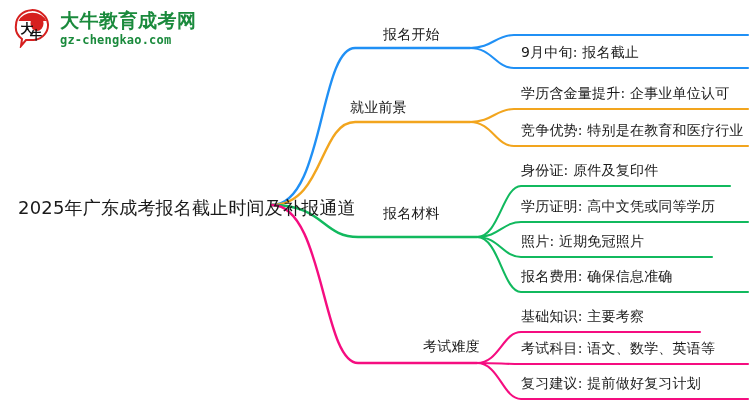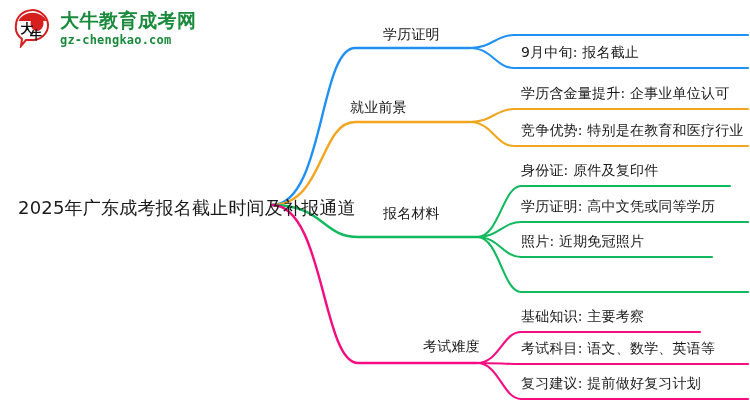--- a/index.html
+++ b/index.html
@@ -124,31 +124,32 @@
       <path d="M 477 237 C 499 237, 503 257, 521 257 L 712 257" stroke="#11b95e" stroke-width="2.1" fill="none" stroke-linecap="round"></path>
       <path d="M 477 237 C 499 237, 503 292, 521 292 L 748 292" stroke="#11b95e" stroke-width="2.1" fill="none" stroke-linecap="round"></path>
       <path d="M 272 205 C 324 205, 322.1 363, 358.1 363 L 477 363" stroke="#f50d80" stroke-width="2.4" fill="none" stroke-linecap="round"></path>
       <path d="M 477 363 C 499 363, 503 332, 521 332 L 700 332" stroke="#f50d80" stroke-width="2.1" fill="none" stroke-linecap="round"></path>
       <path d="M 477 363 C 499 363, 503 364, 521 364 L 748 364" stroke="#f50d80" stroke-width="2.1" fill="none" stroke-linecap="round"></path>
       <path d="M 477 363 C 499 363, 503 399, 521 399 L 748 399" stroke="#f50d80" stroke-width="2.1" fill="none" stroke-linecap="round"></path>
     </svg>
 
   <div class="node-label root-label">2025年广东成考报名截止时间及补报通道</div>
 
-  <div class="node-label branch-label" style="left:383px; top:26px;">学历证明</div>
+  <div class="node-label branch-label" style="left:383px; top:26px;">报名开始</div>
   <div class="node-label branch-label" style="left:350px; top:99px;text-align:right;">就业前景</div>
   <div class="node-label branch-label" style="left:383px; top:205px;">报名材料</div>
   <div class="node-label branch-label" style="left:383px; top:338px;margin-left:40px;">考试难度</div>
 
   <div class="node-label leaf-label" style="left:521px; top:44px;">9月中旬: 报名截止</div>
 
   <div class="node-label leaf-label" style="left:521px; top:85px;">学历含金量提升: 企事业单位认可</div>
   <div class="node-label leaf-label" style="left:521px; top:122px;">竞争优势: 特别是在教育和医疗行业</div>
 
   <div class="node-label leaf-label" style="left:521px; top:162px;">身份证: 原件及复印件</div>
   <div class="node-label leaf-label" style="left:521px; top:198px;">学历证明: 高中文凭或同等学历</div>
   <div class="node-label leaf-label" style="left:521px; top:233px;">照片: 近期免冠照片</div>
+  <div class="node-label leaf-label" style="left:521px; top:268px;">报名费用: 确保信息准确</div>
 
   <div class="node-label leaf-label" style="left:521px; top:340px;">考试科目: 语文、数学、英语等</div>
   <div class="node-label leaf-label" style="left:521px; top:308px;">基础知识: 主要考察</div>
   <div class="node-label leaf-label" style="left:521px; top:375px;">复习建议: 提前做好复习计划</div>
 
 </div>
 
 </body></html>

